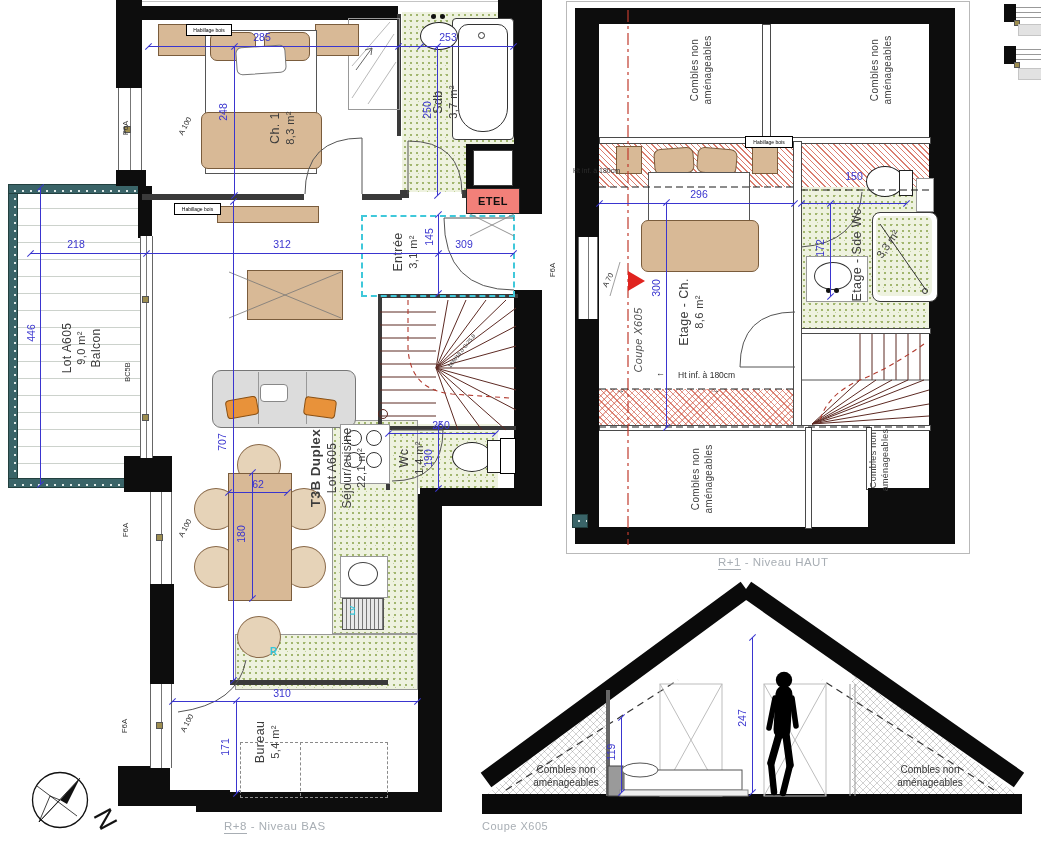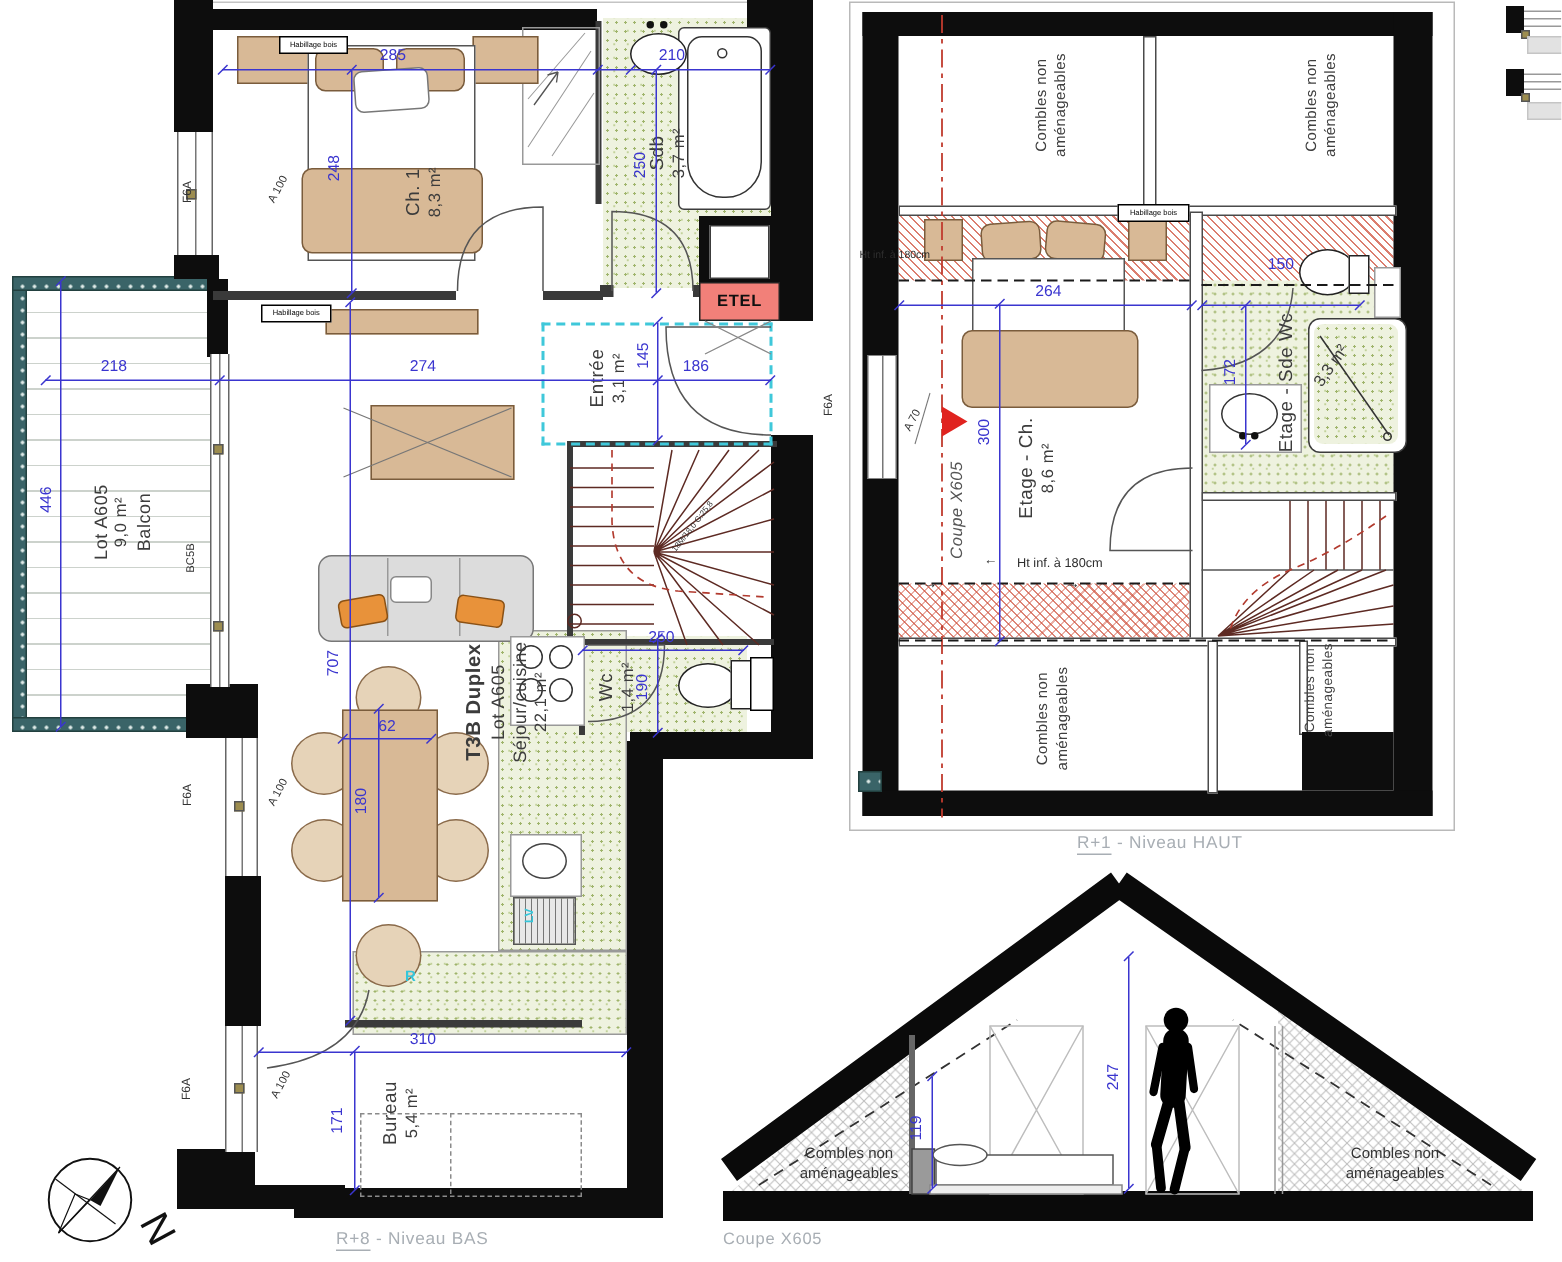--- a/index.html
+++ b/index.html
@@ -253,26 +253,26 @@
     <div class="dlv" style="left:233px;top:202px;height:478px"></div>
     <div class="dlh" style="left:228px;top:492px;width:60px"></div>
     <div class="dlv" style="left:252px;top:473px;height:125px"></div>
     <div class="dlh" style="left:388px;top:433px;width:108px"></div>
     <div class="dlv" style="left:438px;top:426px;height:62px"></div>
     <div class="dlh" style="left:172px;top:701px;width:246px"></div>
     <div class="dlv" style="left:236px;top:701px;height:92px"></div>
     <div class="dlv" style="left:438px;top:215px;height:78px"></div>
 
     <span class="dim" style="left:262px;top:37px">285</span>
-    <span class="dim" style="left:448px;top:37px">210</span>
+    <span class="dim" style="left:448px;top:37px">253</span>
     <span class="dim dimr" style="left:223px;top:112px">248</span>
     <span class="dim dimr" style="left:427px;top:110px">250</span>
     <span class="dim" style="left:76px;top:244px">218</span>
-    <span class="dim" style="left:282px;top:244px">274</span>
-    <span class="dim" style="left:464px;top:244px">186</span>
+    <span class="dim" style="left:282px;top:244px">312</span>
+    <span class="dim" style="left:464px;top:244px">309</span>
     <span class="dim dimr" style="left:31px;top:333px">446</span>
     <span class="dim dimr" style="left:222px;top:442px">707</span>
     <span class="dim dimr" style="left:429px;top:237px">145</span>
     <span class="dim" style="left:258px;top:484px">62</span>
     <span class="dim dimr" style="left:241px;top:534px">180</span>
     <span class="dim" style="left:441px;top:425px">250</span>
     <span class="dim dimr" style="left:428px;top:458px">190</span>
     <span class="dim" style="left:282px;top:693px">310</span>
     <span class="dim dimr" style="left:225px;top:747px">171</span>
   </div>
@@ -357,21 +357,21 @@
     <div class="note" style="left:13px;top:167px;font-size:7px">Ht inf. à 180cm</div>
     <div class="note" style="left:118px;top:370px;font-size:8.5px">Ht inf. à 180cm</div>
     <div class="note" style="left:55px;top:384px;font-size:10px">→</div>
     <div class="note" style="left:150px;top:384px;font-size:10px">→</div>
     <div class="note" style="left:96px;top:368px;font-size:9px;transform:scaleX(-1)">→</div>
 
     <div class="dlh" style="left:39px;top:203px;width:196px"></div>
     <div class="dlh" style="left:241px;top:203px;width:106px"></div>
     <div class="dlv" style="left:106px;top:203px;height:224px"></div>
     <div class="dlv" style="left:270px;top:204px;height:92px"></div>
-    <span class="dim" style="left:139px;top:194px">264</span>
+    <span class="dim" style="left:139px;top:194px">296</span>
     <span class="dim" style="left:294px;top:176px">150</span>
     <span class="dim dimr" style="left:96px;top:288px">300</span>
     <span class="dim dimr" style="left:260px;top:248px">172</span>
   </div>
 
   <div class="abs" style="left:478px;top:580px;width:560px;height:241px">
     <svg width="560" height="241" style="left:0;top:0">
       <defs>
         <pattern id="xh" width="7" height="7" patternUnits="userSpaceOnUse">
           <path d="M0,7 L7,0 M0,0 L7,7" stroke="rgba(70,70,70,.35)" stroke-width=".7"></path>

